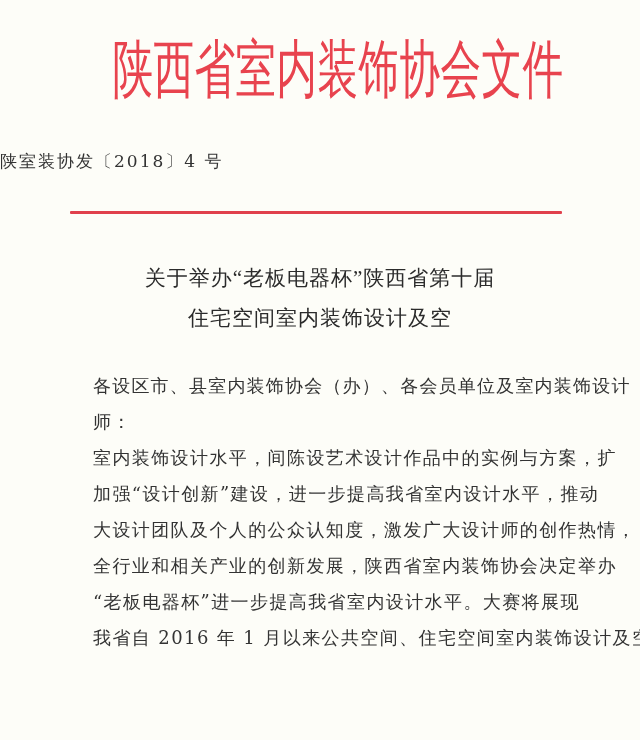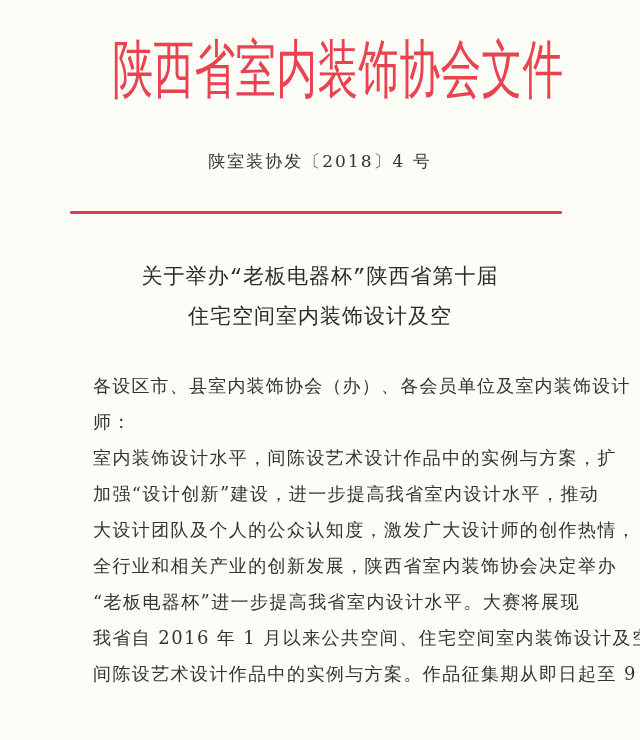--- a/index.html
+++ b/index.html
@@ -35,41 +35,40 @@
       transform-origin: center center;
       width: 41px;
       text-align: center;
       line-height: 1;
     }
     .doc-number {
       position: absolute;
       left: 0;
       width: 640px;
       top: 150px;
-      text-align: center;
       font-size: 17px;
       letter-spacing: 2px;
       color: #333;
     }
     .red-rule {
       position: absolute;
       left: 70px;
       top: 211px;
       width: 492px;
       height: 3px;
       background: #e0404c;
       border-radius: 1px;
     }
     .title {
       position: absolute;
       left: 0;
       width: 640px;
       top: 258px;
       text-align: center;
-      font-family: Liberation Mono, monospace;
+      font-family: Liberation Serif, serif;
       font-size: 21px;
       line-height: 40px;
       color: #2b2b2b;
       letter-spacing: 1px;
     }
     .title div { white-space: nowrap; }
     .body-text {
       position: absolute;
       left: 93px;
       top: 368px;
@@ -118,15 +117,14 @@
     <div class="line">各设区市、县室内装饰协会（办）、各会员单位及室内装饰设计</div>
     <div class="line">师：</div>
   </div>
   <div class="paragraph">
     <div class="line">室内装饰设计水平，间陈设艺术设计作品中的实例与方案，扩</div>
     <div class="line">加强“设计创新”建设，进一步提高我省室内设计水平，推动</div>
     <div class="line">大设计团队及个人的公众认知度，激发广大设计师的创作热情，</div>
     <div class="line">全行业和相关产业的创新发展，陕西省室内装饰协会决定举办</div>
     <div class="line">“老板电器杯”进一步提高我省室内设计水平。大赛将展现</div>
     <div class="line">我省自 2016 年 1 月以来公共空间、住宅空间室内装饰设计及空</div>
-    <div class="line">间陈设艺术设计作品中的实例与方案。作品征集期从即日起至 9</div>
   </div>
 </div>
 
 </body></html>

